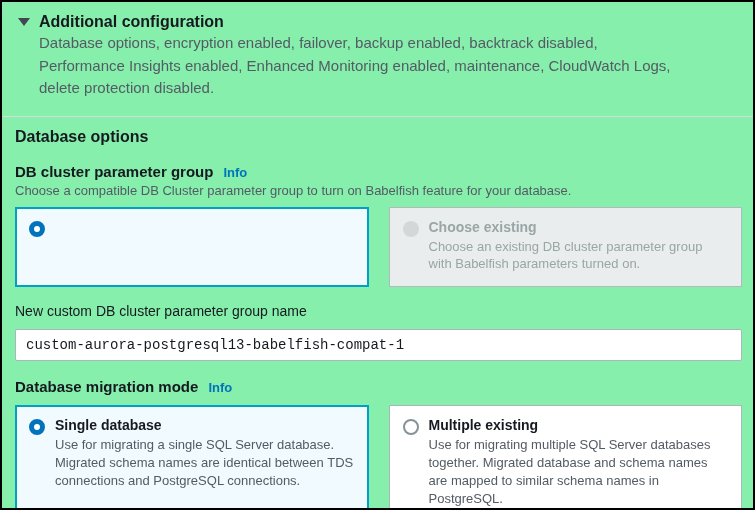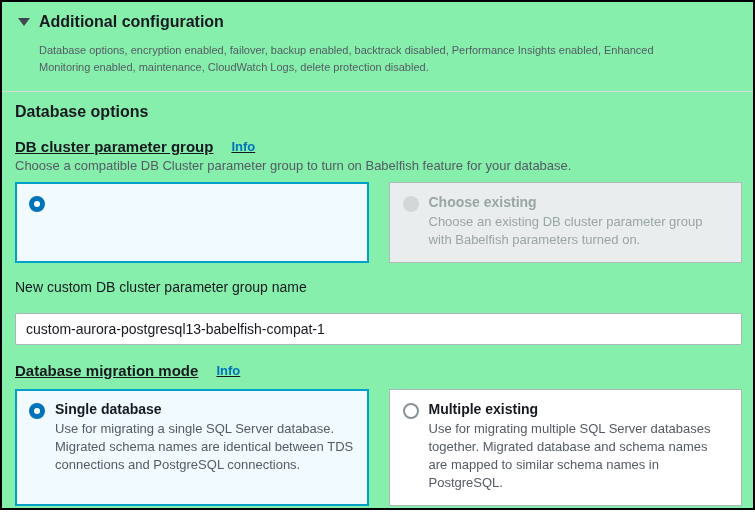--- a/index.html
+++ b/index.html
@@ -26,31 +26,31 @@
     cursor: pointer;
   }
   .caret {
     width: 0; height: 0; display: inline-block;
     border-left: 6px solid transparent;
     border-right: 6px solid transparent;
     border-top: 8px solid #414750;
   }
   .section-title { font-size: 16px; font-weight: 700; color: #16191f; }
   .section-desc {
-    margin: 11px 60px 4px 21px;
-    font-size: 11px; line-height: 1.5; color: #545b64;
+    margin: 1px 60px 4px 21px;
+    font-size: 15px; line-height: 1.5; color: #545b64;
   }
 
   
   .content { padding: 0 11px 0 13px; }
   h2.group-heading {
     font-size: 16px; font-weight: 700; color: #16191f;
     margin-top: 11px;
   }
-  .field-label-row { margin-top: 17px; display: flex; align-items: center; gap: 18px; text-decoration: underline; }
+  .field-label-row { margin-top: 17px; display: flex; align-items: flex-end; gap: 10px; }
   .field-label { font-size: 15px; font-weight: 700; color: #16191f; }
   .info-link {
     font-size: 13px; font-weight: 700; color: #0073bb;
     text-decoration: none; cursor: pointer;
   }
   .field-desc { margin-top: 3px; font-size: 13px; color: #545b64; }
 
   
   .tiles {
     margin-top: 9px;
@@ -83,25 +83,25 @@
   }
   .radio.checked { border: 5px solid #0073bb; }
   .radio.disabled { border: none; background: #d2d8d8; }
   .tile-title { font-size: 14px; font-weight: 700; color: #16191f; }
   .tile-desc { margin-top: 3px; font-size: 13px; line-height: 1.38; color: #545b64; }
   .tile.disabled .tile-title, .tile.disabled .tile-desc { color: #9aa5a6; }
 
   
   .input-label { margin-top: 16px; font-size: 14px; font-weight: 400; color: #16191f; }
   .text-input {
-    margin-top: 18px;
+    margin-top: 10px;
     width: 100%; height: 32px;
     border: 1px solid #aab7b8; border-radius: 2px;
     padding: 4px 10px;
-    font-family: Liberation Sans, sans-serif;
+    font-family: Liberation Mono, monospace;
     font-size: 14px; color: #16191f;
     background: #fff;
   }
   h2.babelfish-heading { margin-top: 20px; }
   .mig-tiles { margin-top: 10px; }
 </style>
 </head>
 <body>
 
 <div class="frame">

